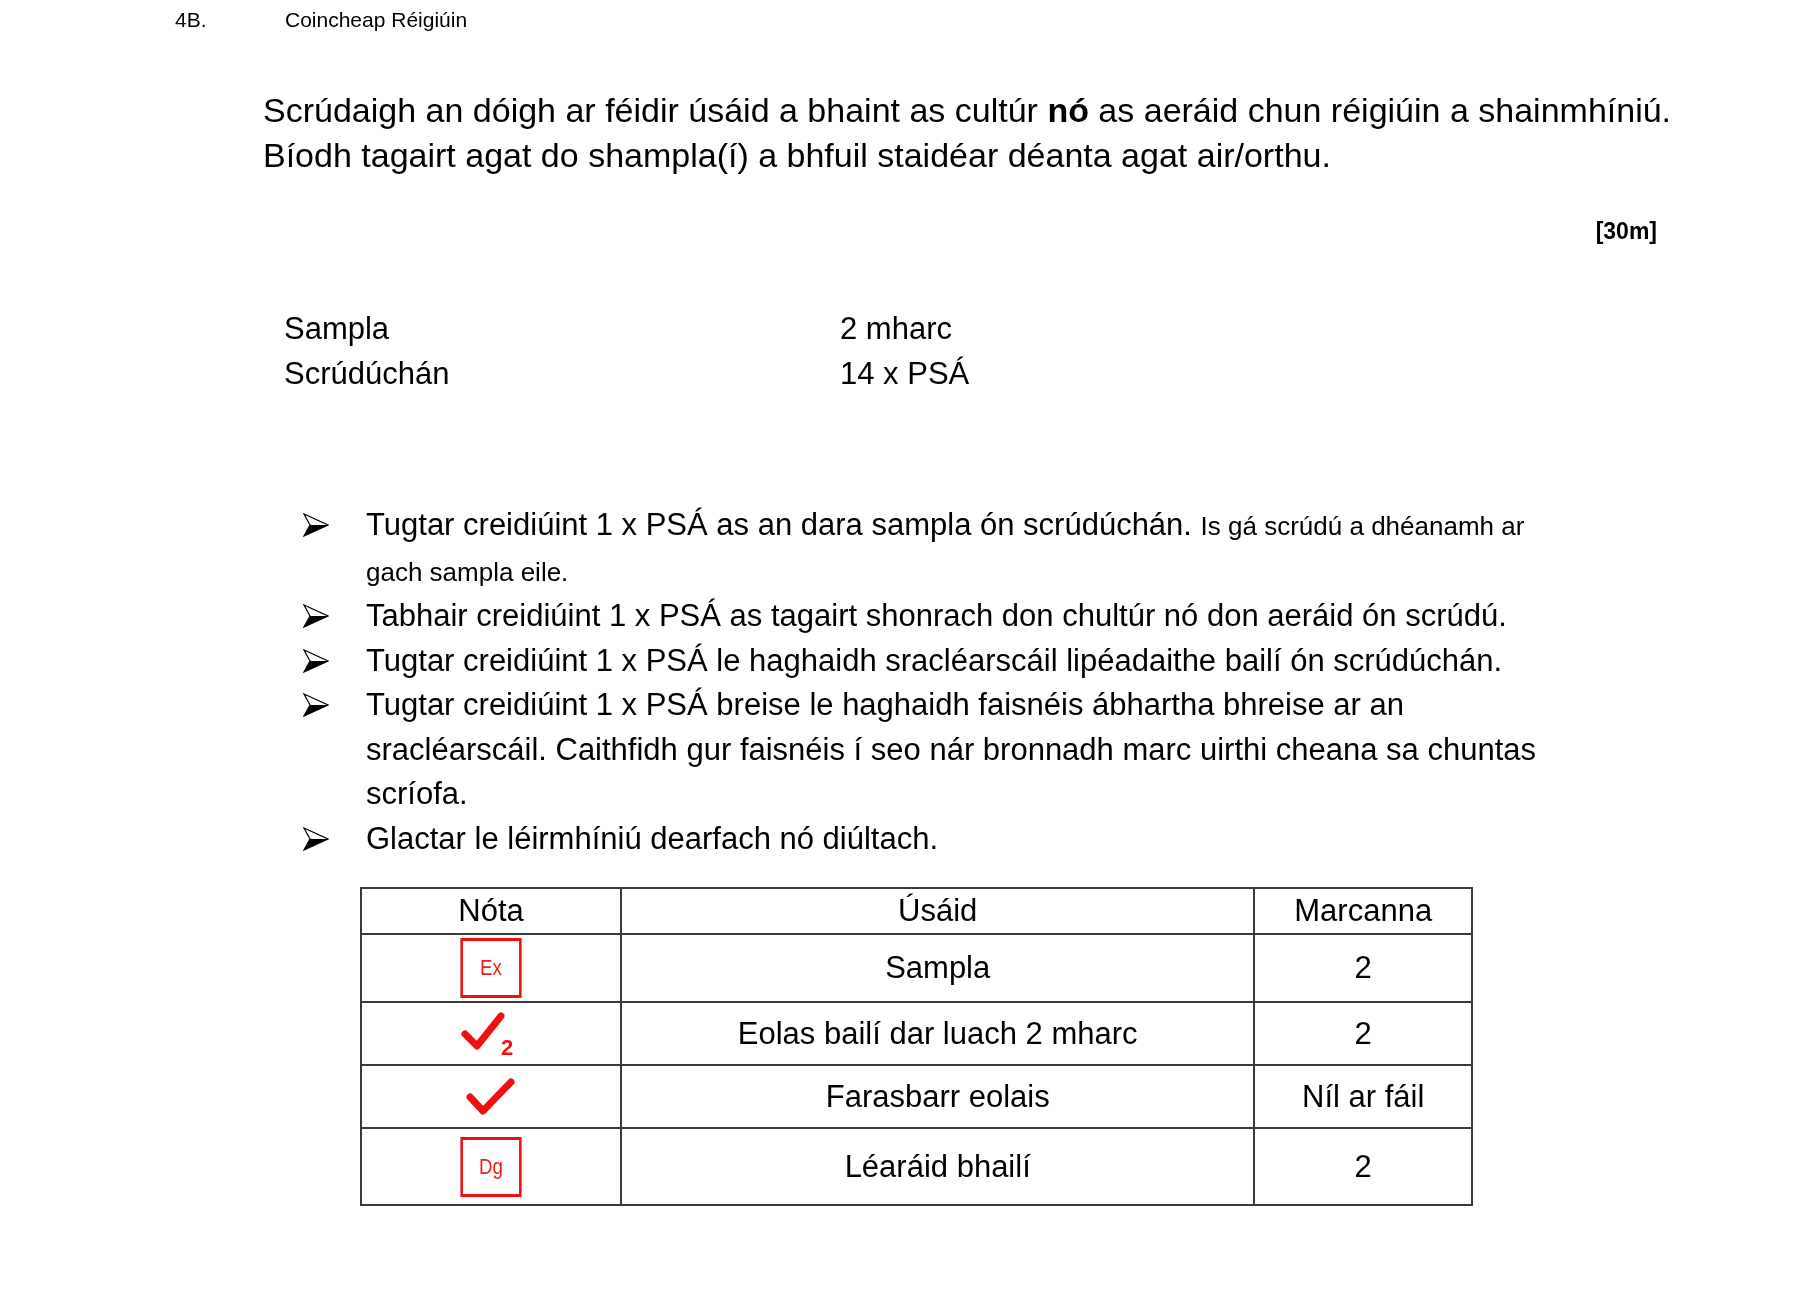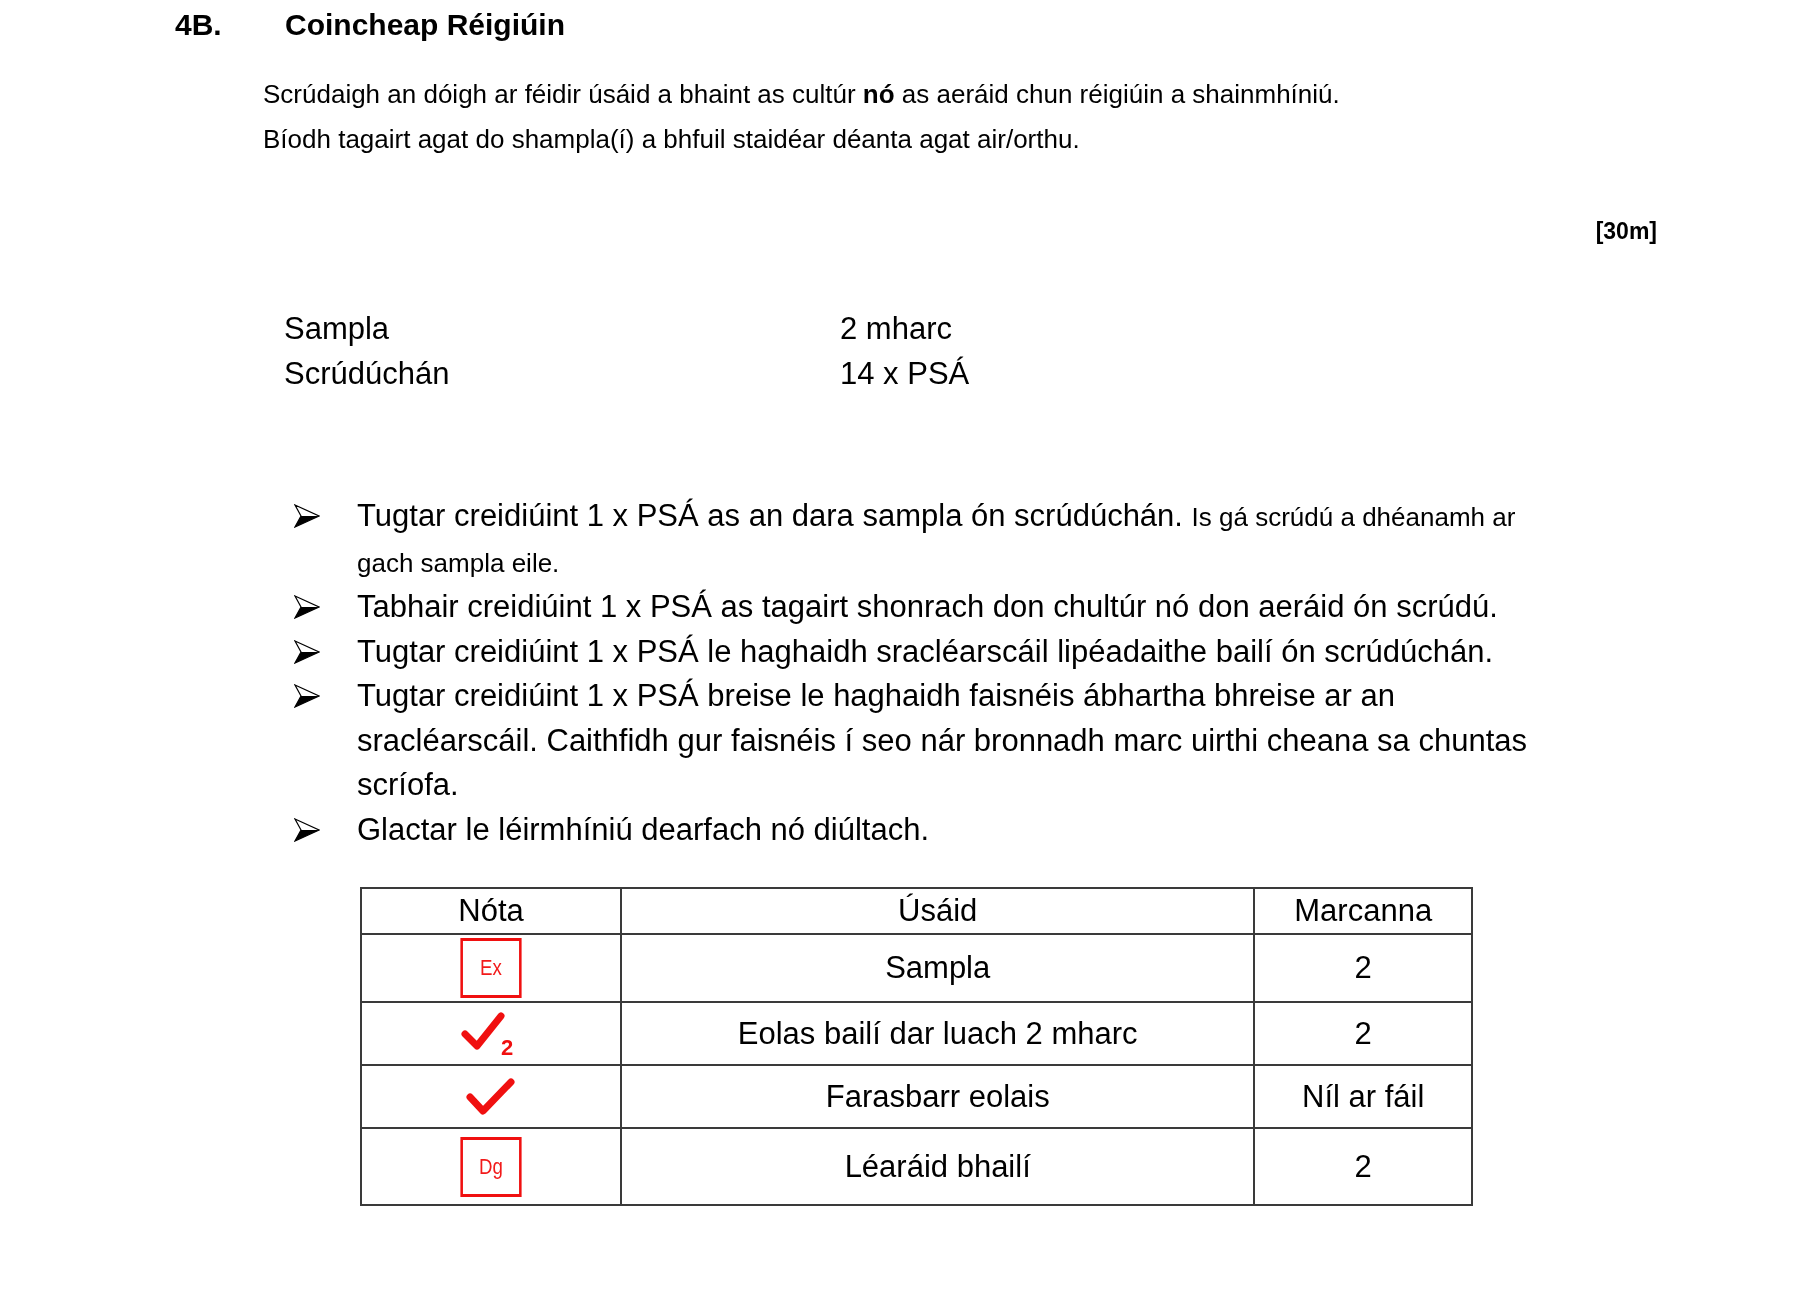--- a/index.html
+++ b/index.html
@@ -1,27 +1,27 @@
 <!DOCTYPE html>
 <html><head>
 <meta charset="utf-8">
 <style>
   html, body { margin:0; padding:0; background:#ffffff; }
   body { width:1818px; height:1292px; position:relative; overflow:hidden;
          font-family:"Liberation Sans", "DejaVu Sans", sans-serif; color:#000; }
   .abs { position:absolute; white-space:nowrap; }
-  .heading { font-weight:bold; font-size:30px; top:8px; }
+  .heading { font-weight:normal; font-size:21px; top:8px; }
   .q-num { left:175px; }
   .q-title { left:285px; }
-  .para { left:263px; font-size:26px; line-height:45px; top:72px; }
+  .para { left:263px; font-size:34px; line-height:45px; top:88px; }
   .marks-total { font-weight:bold; font-size:23px; top:218px; right:161px; }
   .alloc { font-size:31px; line-height:45px; }
   .alloc-label { left:284px; }
   .alloc-value { left:840px; }
-  .bullets { position:absolute; left:286px; top:486px; width:1370px; margin:8px; padding:0; list-style:none; }
+  .bullets { position:absolute; left:286px; top:486px; width:1370px; margin:17px; padding:0; list-style:none; }
   .bullets li { position:relative; padding-left:63px; font-size:31px; line-height:44.5px; }
   .bullets .small { font-size:26px; }
   .arrow { position:absolute; left:0; top:10px; width:26px; height:24px; }
   table.notes { position:absolute; left:360px; top:887px; border-collapse:collapse;
                 width:1113px; }
   table.notes th, table.notes td { border:2px solid #3a3a3a; text-align:center; padding:0;
                 font-size:31px; }
   table.notes th { font-weight:normal; height:44px; }
   .c1 { width:259px; } .c2 { width:634px; } .c3 { width:216px; }
   .mark-box { display:inline-block; border:3px solid #f01010; color:#f21a1a;

